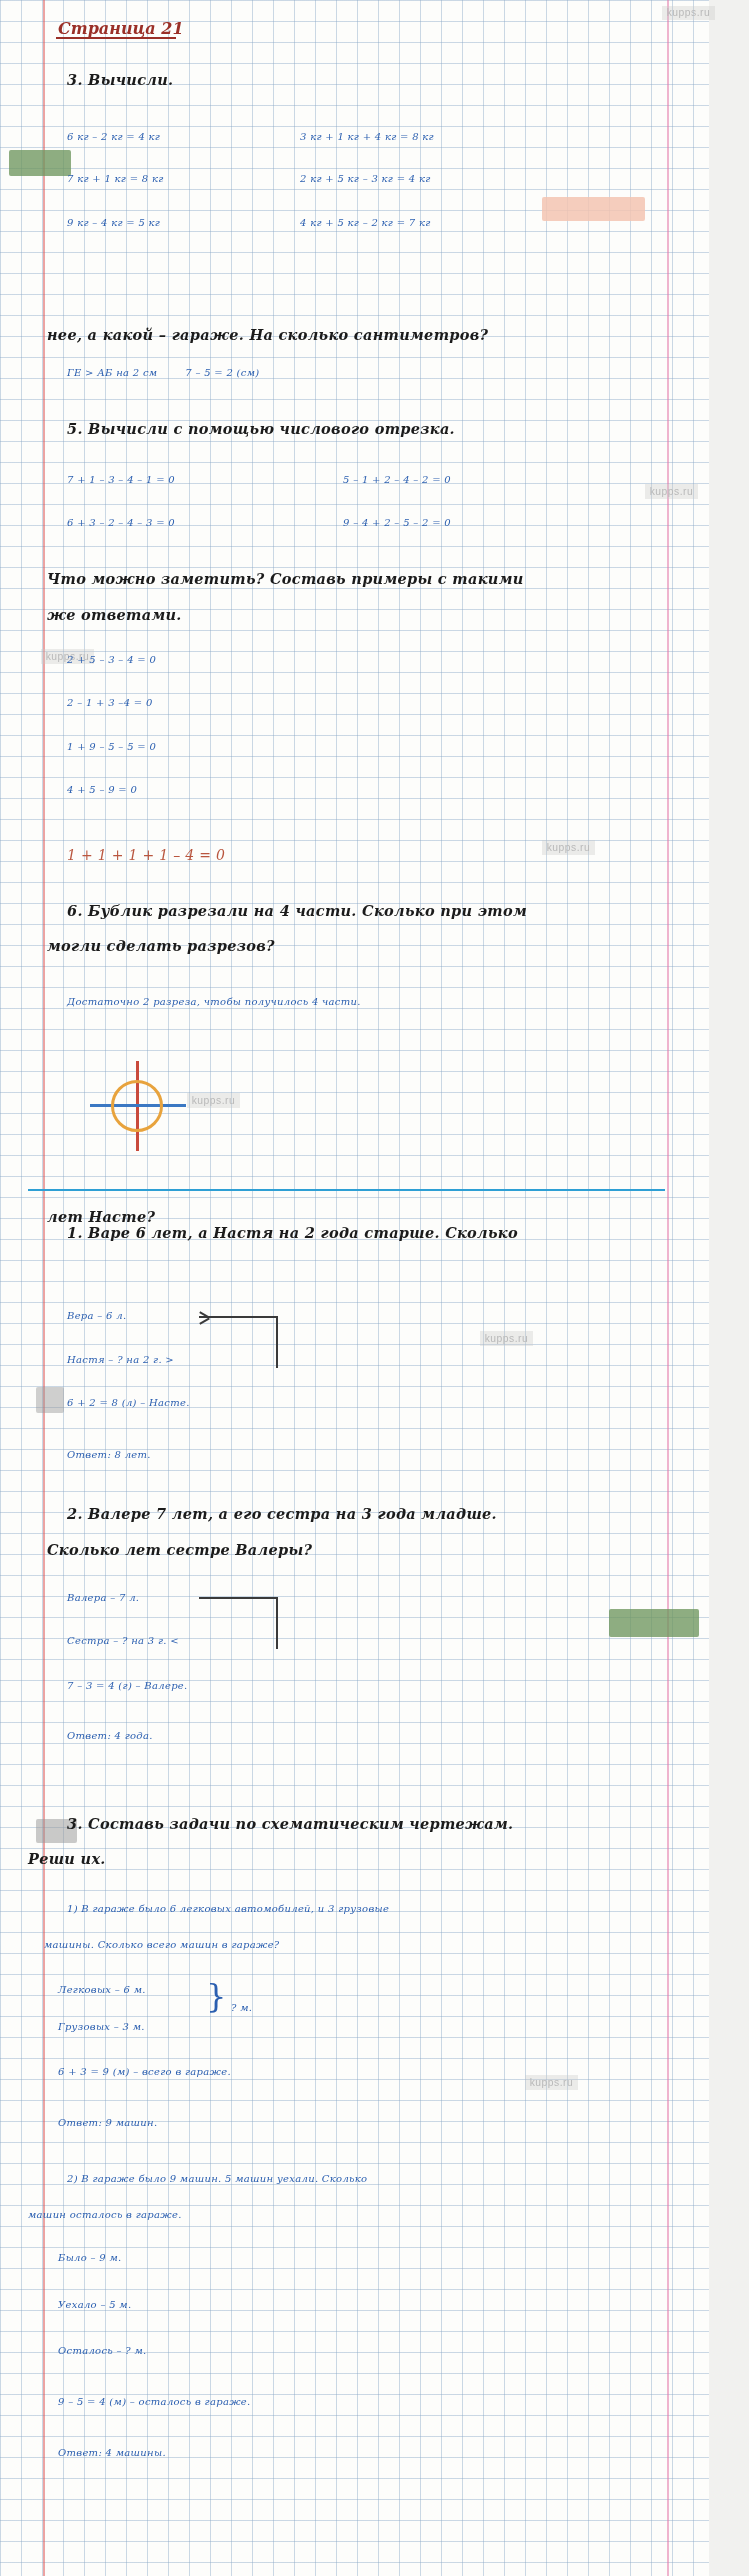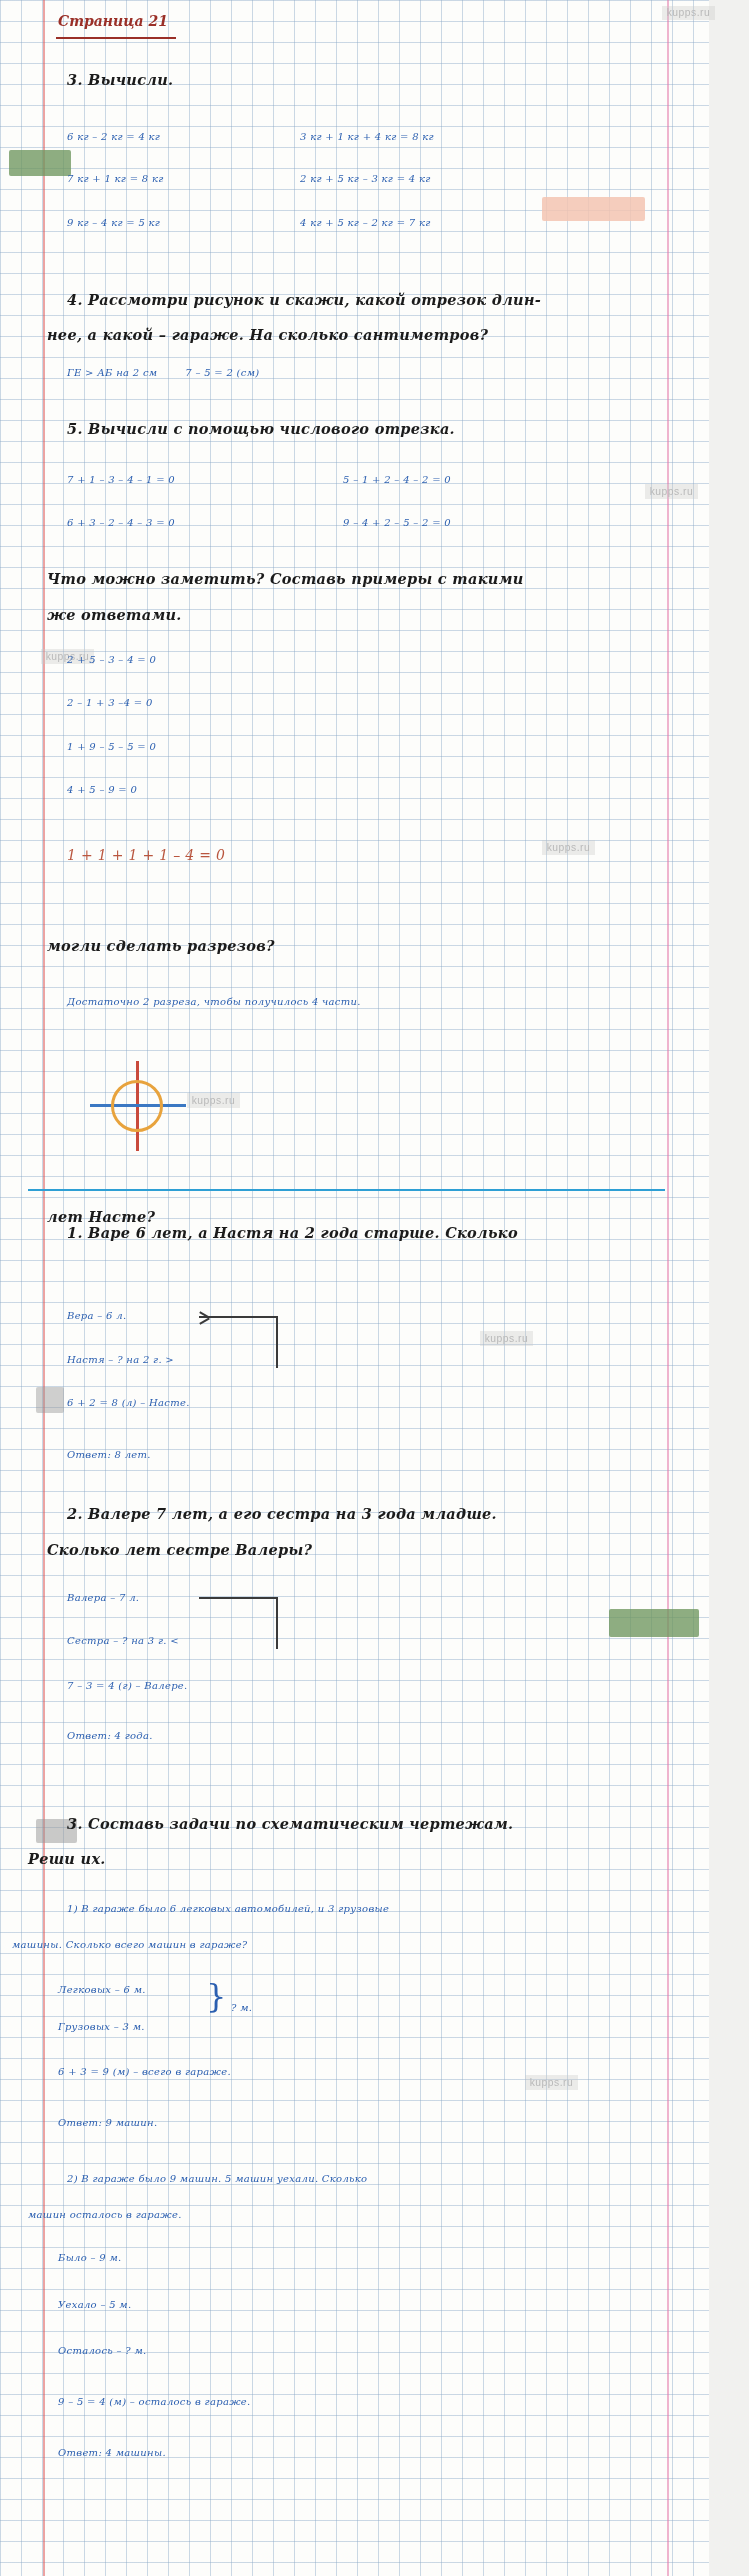--- a/index.html
+++ b/index.html
@@ -72,24 +72,24 @@
     font-style: italic;
   }
   .ans-red {
     color: #b9563f;
     font-size: 14px;
     font-style: italic;
   }
   .header-title {
     position: absolute;
     left: 58px;
-    top: 13px;
+    top: 19px;
     color: #9a2f27;
     font-family: "DejaVu Serif", serif;
-    font-size: 14px;
+    font-size: 16px;
     font-style: italic;
     font-weight: 700;
   }
   .header-underline {
     position: absolute;
     left: 56px;
     top: 37px;
     width: 120px;
     height: 1.9px;
     background: #9a2f27;
@@ -175,39 +175,39 @@
   <div class="hl" style="left:36px; top:1819px; width:41px; height:24.4px; background:rgba(150,150,150,0.5);"></div>
 
   <div class="txt task" style="left:67px; top:71px;">3. Вычисли.</div>
   <div class="txt ans" style="left:67px; top:131px;">6 кг – 2 кг = 4 кг</div>
   <div class="txt ans" style="left:300px; top:131px;">3 кг + 1 кг + 4 кг = 8 кг</div>
   <div class="txt ans" style="left:67px; top:173px;">7 кг + 1 кг = 8 кг</div>
   <div class="txt ans" style="left:300px; top:173px;">2 кг + 5 кг – 3 кг = 4 кг</div>
   <div class="txt ans" style="left:67px; top:217px;">9 кг – 4 кг = 5 кг</div>
   <div class="txt ans" style="left:300px; top:217px;">4 кг + 5 кг – 2 кг = 7 кг</div>
 
-  <div class="txt task" style="left:67px; top:291px;">4. Рассмотри рисунок и скажи, какой отрезок длин-</div>
   <div class="txt task" style="left:47px; top:326px;">нее, а какой – гараже. На сколько сантиметров?</div>
   <div class="txt ans" style="left:67px; top:367px;">ГЕ &gt; АБ на 2 см        7 – 5 = 2 (см)</div>
 
   <div class="txt task" style="left:67px; top:420px;">5. Вычисли с помощью числового отрезка.</div>
   <div class="txt ans" style="left:67px; top:474px;">7 + 1 – 3 – 4 – 1 = 0</div>
   <div class="txt ans" style="left:343px; top:474px;">5 – 1 + 2 – 4 – 2 = 0</div>
   <div class="txt ans" style="left:67px; top:517px;">6 + 3 – 2 – 4 – 3 = 0</div>
   <div class="txt ans" style="left:343px; top:517px;">9 – 4 + 2 – 5 – 2 = 0</div>
 
   <div class="txt task" style="left:47px; top:570px;">Что можно заметить? Составь примеры с такими</div>
   <div class="txt task" style="left:47px; top:606px;">же ответами.</div>
 
   <div class="txt ans" style="left:67px; top:654px;">2 + 5 – 3 – 4 = 0</div>
   <div class="txt ans" style="left:67px; top:697px;">2 – 1 + 3 –4 = 0</div>
   <div class="txt ans" style="left:67px; top:741px;">1 + 9 – 5 – 5 = 0</div>
   <div class="txt ans" style="left:67px; top:784px;">4 + 5 – 9 = 0</div>
   <div class="txt ans-red" style="left:67px; top:847px;">1 + 1 + 1 + 1 – 4 = 0</div>
 
+  <div class="txt task" style="left:67px; top:902px;">6. Бублик разрезали на 4 части. Сколько при этом</div>
   <div class="txt task" style="left:47px; top:937px;">могли сделать разрезов?</div>
   <div class="txt ans" style="left:67px; top:996px;">Достаточно 2 разреза, чтобы получилось 4 части.</div>
 
   <div class="cut-v"></div>
   <div class="cut-h"></div>
   <div class="bagel"></div>
 
   <div class="divider" style="left:28px; top:1189px; width:637px;"></div>
 
   <div class="txt task" style="left:67px; top:1224px;">1. Варе 6 лет, а Настя на 2 года старше. Сколько</div>
@@ -228,21 +228,21 @@
   <div class="txt ans" style="left:67px; top:1635px;">Сестра – ? на 3 г. &lt;</div>
   <div class="sch-line" style="left:199px; top:1597px; width:79px; height:1.9px;"></div>
   <div class="sch-line" style="left:276px; top:1597px; width:1.9px; height:52px;"></div>
   <div class="txt ans" style="left:67px; top:1680px;">7 – 3 = 4 (г) – Валере.</div>
   <div class="txt ans" style="left:67px; top:1730px;">Ответ: 4 года.</div>
 
   <div class="txt task" style="left:67px; top:1815px;">3. Составь задачи по схематическим чертежам.</div>
   <div class="txt task" style="left:28px; top:1850px;">Реши их.</div>
 
   <div class="txt ans" style="left:67px; top:1903px;">1) В гараже было 6 легковых автомобилей, и 3 грузовые</div>
-  <div class="txt ans" style="left:12px; top:1939px;">машины. Сколько всего машин в гараже?</div>
+  <div class="txt ans" style="left:44px; top:1939px;">машины. Сколько всего машин в гараже?</div>
   <div class="txt ans" style="left:58px; top:1984px;">Легковых – 6 м.</div>
   <div class="txt ans" style="left:58px; top:2021px;">Грузовых – 3 м.</div>
   <div class="brace" style="left:206px; top:1980px;">}</div>
   <div class="txt ans" style="left:231px; top:2002px;">? м.</div>
   <div class="txt ans" style="left:58px; top:2066px;">6 + 3 = 9 (м) – всего в гараже.</div>
   <div class="txt ans" style="left:58px; top:2117px;">Ответ: 9 машин.</div>
 
   <div class="txt ans" style="left:67px; top:2173px;">2) В гараже было 9 машин. 5 машин уехали. Сколько</div>
   <div class="txt ans" style="left:28px; top:2209px;">машин осталось в гараже.</div>
   <div class="txt ans" style="left:58px; top:2252px;">Было – 9 м.</div>

